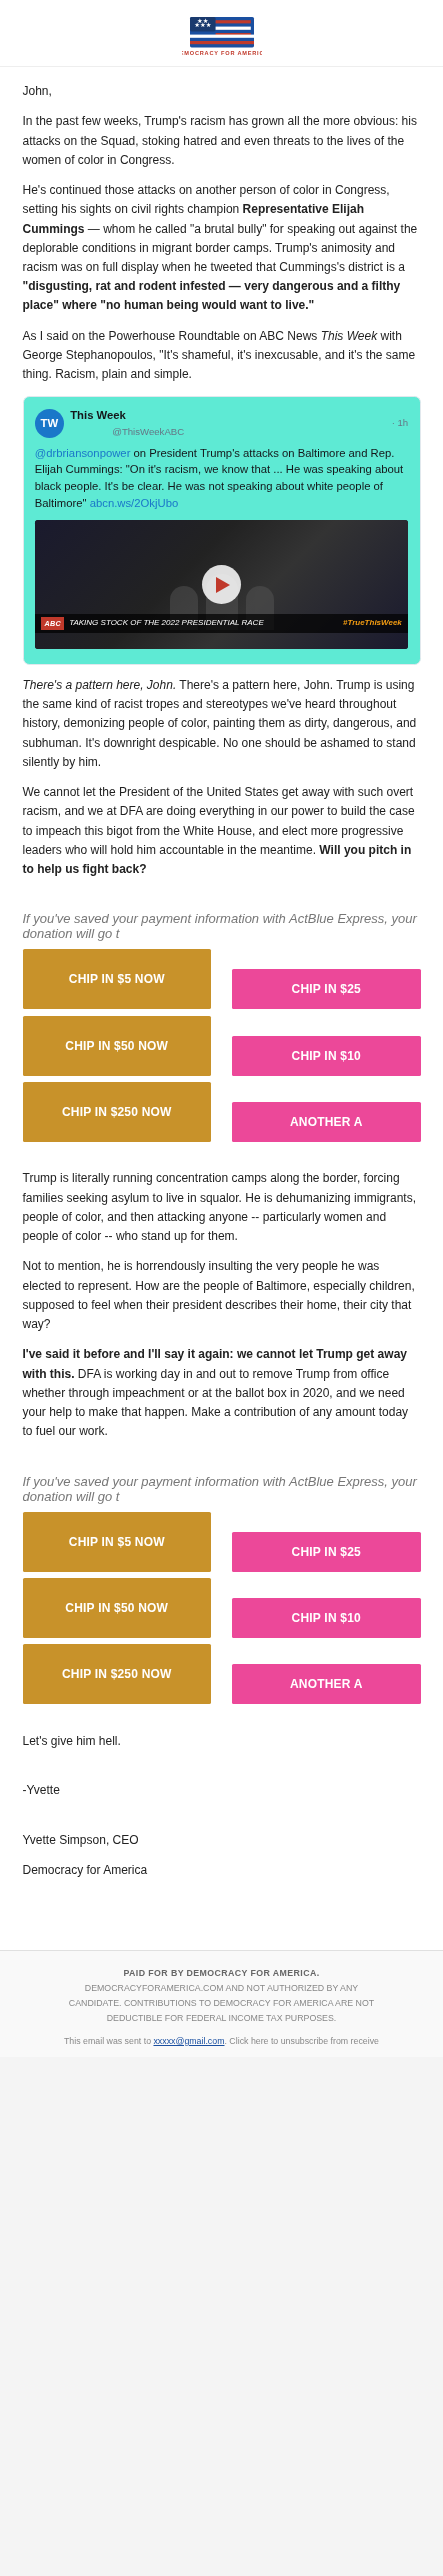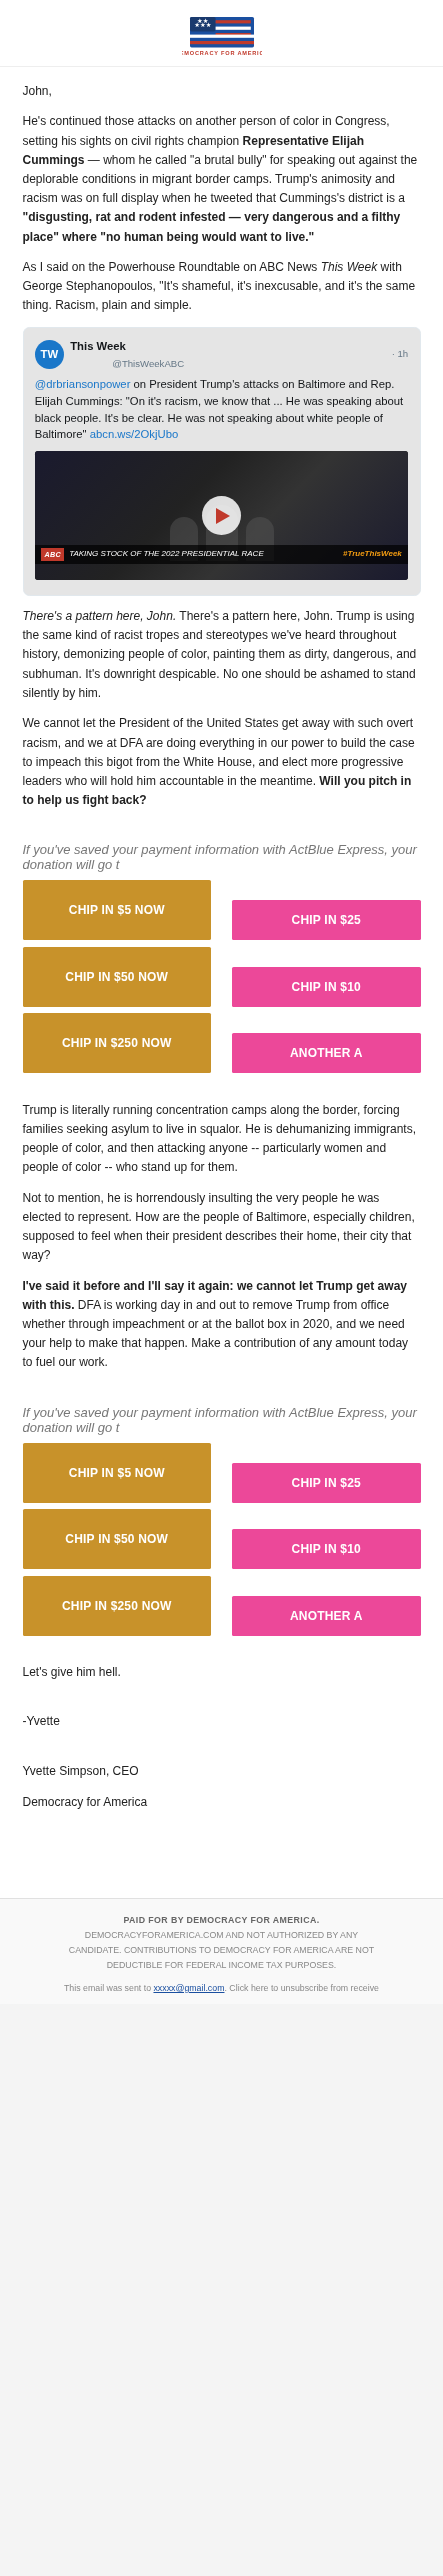--- a/index.html
+++ b/index.html
@@ -34,21 +34,21 @@
       margin-bottom: 11.3px;
     }
     .bold { font-weight: bold; }
     .italic { font-style: italic; }
 
     .tweet-embed {
       border: 0.8px solid #e1e8ed;
       border-radius: 6.4px;
       padding: 9.6px 11.3px;
       margin: 11.3px 0;
-      background: #e5e5e5;
+      background: #5eead4;
     }
     .tweet-header {
       display: flex;
       align-items: center;
       margin-bottom: 4.8px;
     }
     .tweet-avatar {
       width: 29px;
       height: 29px;
       border-radius: 50%;
@@ -218,21 +218,21 @@
       background: #c8922a;
     }
     .donate-btn.blue {
       background: #ec4899;
       margin-top: 20px;
     }
 
     .footer-section {
       background: #f9f9f9;
       border-top: 0.8px solid #e0e0e0;
-      margin-top: 28px;
+      margin-top: 12px;
       padding: 14.5px 22.5px 8px 22.5px;
       text-align: center;
       font-size: 8.8px;
       color: #888;
       line-height: 1.7;
     }
     .footer-section .footer-bold {
       font-weight: bold;
       text-transform: uppercase;
       letter-spacing: 0.4px;
@@ -276,20 +276,23 @@
 
         <text x="50" y="52" text-anchor="middle" fill="#c0392b" font-size="7" font-family="Arial" font-weight="bold" letter-spacing="1">DEMOCRACY FOR AMERICA</text>
       </svg>
     </div>
   </div>
 
   <div class="body-content">
 
     <p>John,</p>
 
+    <p>
+      <span>In the past few weeks, Trump's racism has grown all the more obvious: his attacks on the Squad, stoking hatred and even threats to the lives of the women of color in Congress.</span>
+    </p>
 
     <p>
       <span>He's continued those attacks on another person of color in Congress, setting his sights on civil rights champion </span><span class="bold">Representative Elijah Cummings</span><span> — whom he called "a brutal bully" for speaking out against the deplorable conditions in migrant border camps. Trump's animosity and racism was on full display when he tweeted that Cummings's district is a </span><span class="bold">"disgusting, rat and rodent infested — very dangerous and a filthy place" where "no human being would want to live."</span>
     </p>
 
     <p>
       <span>As I said on the Powerhouse Roundtable on ABC News </span><span class="italic">This Week</span><span> with George Stephanopoulos, "It's shameful, it's inexcusable, and it's the same thing. Racism, plain and simple.</span>
     </p>
 
     <div class="tweet-embed">

